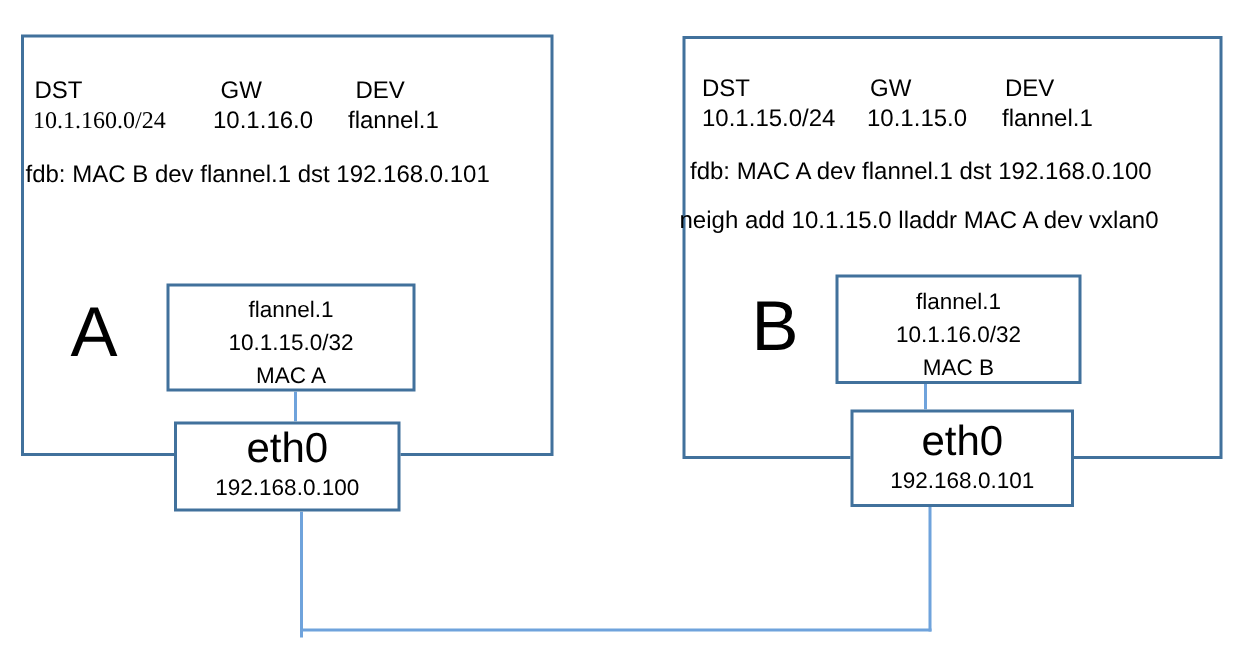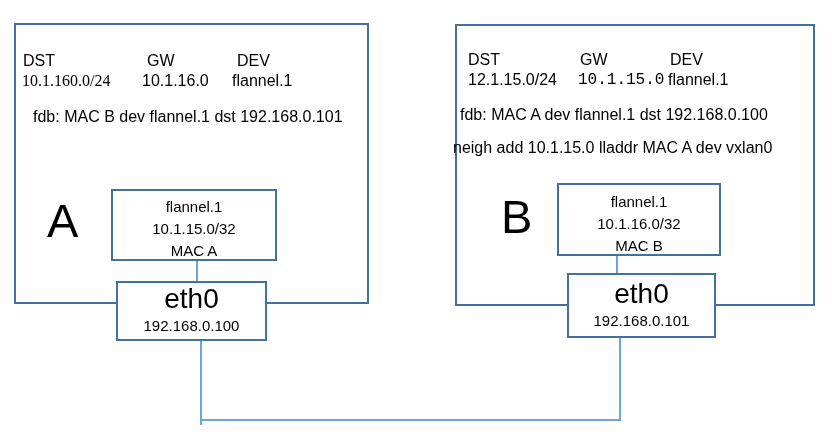--- a/index.html
+++ b/index.html
@@ -70,43 +70,43 @@
   <div class="host-box host-a-box"></div>
 
   <span class="txt" style="left:23px;  top:52px;">DST</span>
   <span class="txt" style="left:147px; top:52px;">GW</span>
   <span class="txt" style="left:237px; top:52px;">DEV</span>
 
   <span class="txt" style="left:22px;  top:72px;font-family:Liberation Serif, serif;">10.1.160.0/24</span>
   <span class="txt" style="left:142px; top:72px;">10.1.16.0</span>
   <span class="txt" style="left:232px; top:72px;">flannel.1</span>
 
-  <span class="txt" style="left:17px; top:108px;padding-left:16px;">fdb: MAC B dev flannel.1 dst 192.168.0.101</span>
+  <span class="txt" style="left:17px; top:108px;">fdb: MAC B dev flannel.1 dst 192.168.0.101</span>
 
   <span class="host-label label-a">A</span>
 
   <div class="iface-box flannel-a">
     <span class="ln">flannel.1</span>
     <span class="ln">10.1.15.0/32</span>
     <span class="ln">MAC A</span>
   </div>
 
   <div class="iface-box eth-a">
     <span class="eth-name">eth0</span>
     <span class="eth-ip">192.168.0.100</span>
   </div>
 
   <div class="host-box host-b-box"></div>
 
   <span class="txt" style="left:468px; top:51px;">DST</span>
   <span class="txt" style="left:580px; top:51px;">GW</span>
   <span class="txt" style="left:670px; top:51px;">DEV</span>
 
-  <span class="txt" style="left:468px; top:71px;">12.1.15.0/24</span>
-  <span class="txt" style="left:578px; top:71px;font-family:Liberation Mono, monospace;">10.1.15.0</span>
+  <span class="txt" style="left:468px; top:71px;">10.1.15.0/24</span>
+  <span class="txt" style="left:578px; top:71px;">10.1.15.0</span>
   <span class="txt" style="left:668px; top:71px;">flannel.1</span>
 
   <span class="txt" style="left:460px; top:106px;">fdb: MAC A dev flannel.1 dst 192.168.0.100</span>
   <span class="txt" style="left:453px; top:139px;">neigh add 10.1.15.0 lladdr MAC A dev vxlan0</span>
 
   <span class="host-label label-b">B</span>
 
   <div class="iface-box flannel-b">
     <span class="ln">flannel.1</span>
     <span class="ln">10.1.16.0/32</span>

